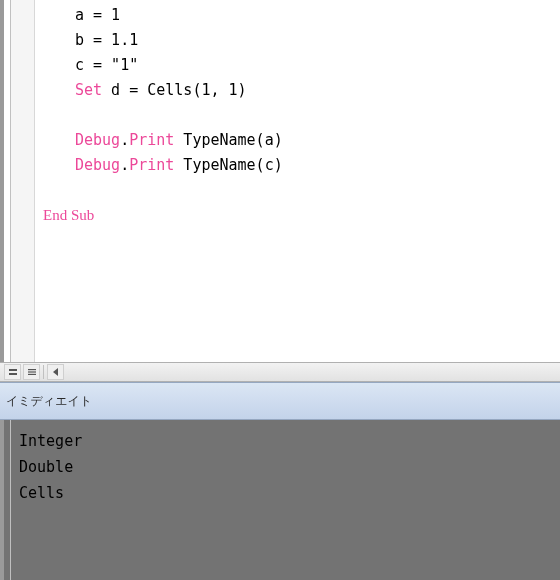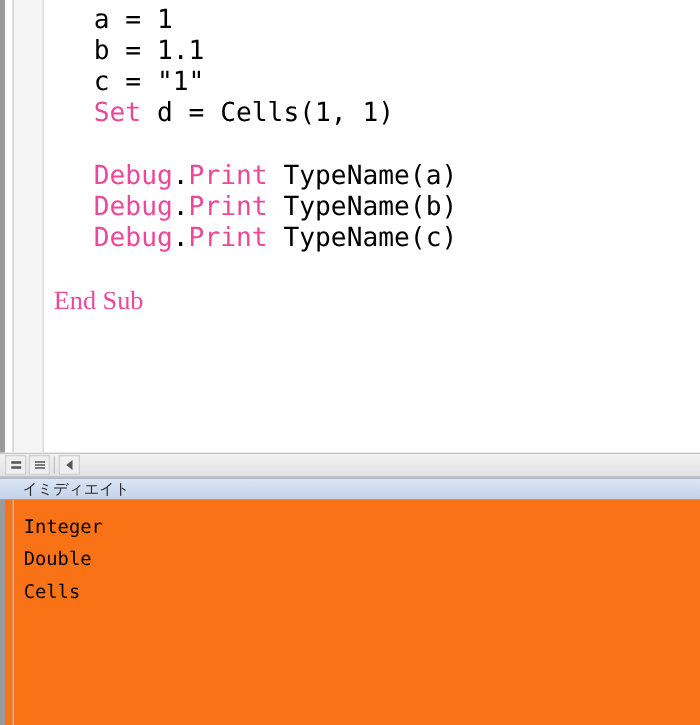--- a/index.html
+++ b/index.html
@@ -34,21 +34,21 @@
       background: #f5f5f5;
       border-right: 1px solid #d8d8d8;
     }
     .code-lines {
       position: absolute;
       left: 24px;
       top: 0;
       right: 0;
       padding: 3px 0 0 0;
       font-family: "Meiryo", Consolas, monospace;
-      font-size: 21px;
+      font-size: 15px;
       line-height: 25px;
       color: #000;
     }
     .code-line { white-space: pre; }
     .indent1 { padding-left: 40px; }
     .indent0 { padding-left: 8px; font-family: Liberation Serif, serif; }
     .kw { color: #ec4899; }
     .txt { color: #000; }
 
     .toolbar-strip {
@@ -68,34 +68,34 @@
       border: 1px solid #cfcfcf;
       display: flex; align-items: center; justify-content: center;
     }
     .tb-btn svg { display: block; }
     .tb-sep {
       width: 1px; height: 14px; background: #c0c0c0; margin: 0 1px;
     }
 
     .immediate-title {
       flex: 0 0 auto;
-      height: 18px;
+      height: 38px;
       background: linear-gradient(#dbe6f4, #c3d3ea);
       border-top: 1px solid #95a7c0;
       border-bottom: 1px solid #95a7c0;
       font-size: 12px;
       color: #2a2a2a;
       display: flex;
       align-items: center;
-      padding-left: 18px;
+      padding-left: 6px;
     }
 
     .immediate-pane {
       flex: 1 1 auto;
-      background: #f97316;
+      background: #737373;
       border-left: 4px solid #9a9a9a;
       position: relative;
     }
     .immediate-inner {
       margin-left: 6px;
       border-left: 1px solid #c0c0c0;
       height: 100%;
       padding: 8px 0 0 8px;
       font-family: "Meiryo", Consolas, monospace;
       font-size: 15px;
@@ -110,21 +110,20 @@
 <div class="code-pane">
   <div class="code-inner">
     <div class="margin-bar"></div>
     <div class="code-lines" id="code-lines">
         <div class="code-line indent1"><span class="txt">a = 1</span></div>
         <div class="code-line indent1"><span class="txt">b = 1.1</span></div>
         <div class="code-line indent1"><span class="txt">c = "1"</span></div>
         <div class="code-line indent1"><span class="kw">Set</span><span class="txt"> d = Cells(1, 1)</span></div>
         <div class="code-line indent1 blank-line"></div>
         <div class="code-line indent1"><span class="kw">Debug</span><span class="txt">.</span><span class="kw">Print</span><span class="txt"> TypeName(a)</span></div>
-        <div class="code-line indent1"><span class="kw">Debug</span><span class="txt">.</span><span class="kw">Print</span><span class="txt"> TypeName(b)</span></div>
         <div class="code-line indent1"><span class="kw">Debug</span><span class="txt">.</span><span class="kw">Print</span><span class="txt"> TypeName(c)</span></div>
         <div class="code-line indent1 blank-line"></div>
         <div class="code-line indent0"><span class="kw">End Sub</span></div>
       </div>
   </div>
 </div>
 
 <div class="toolbar-strip">
   <div class="tb-btn">
     <svg width="10" height="8">

